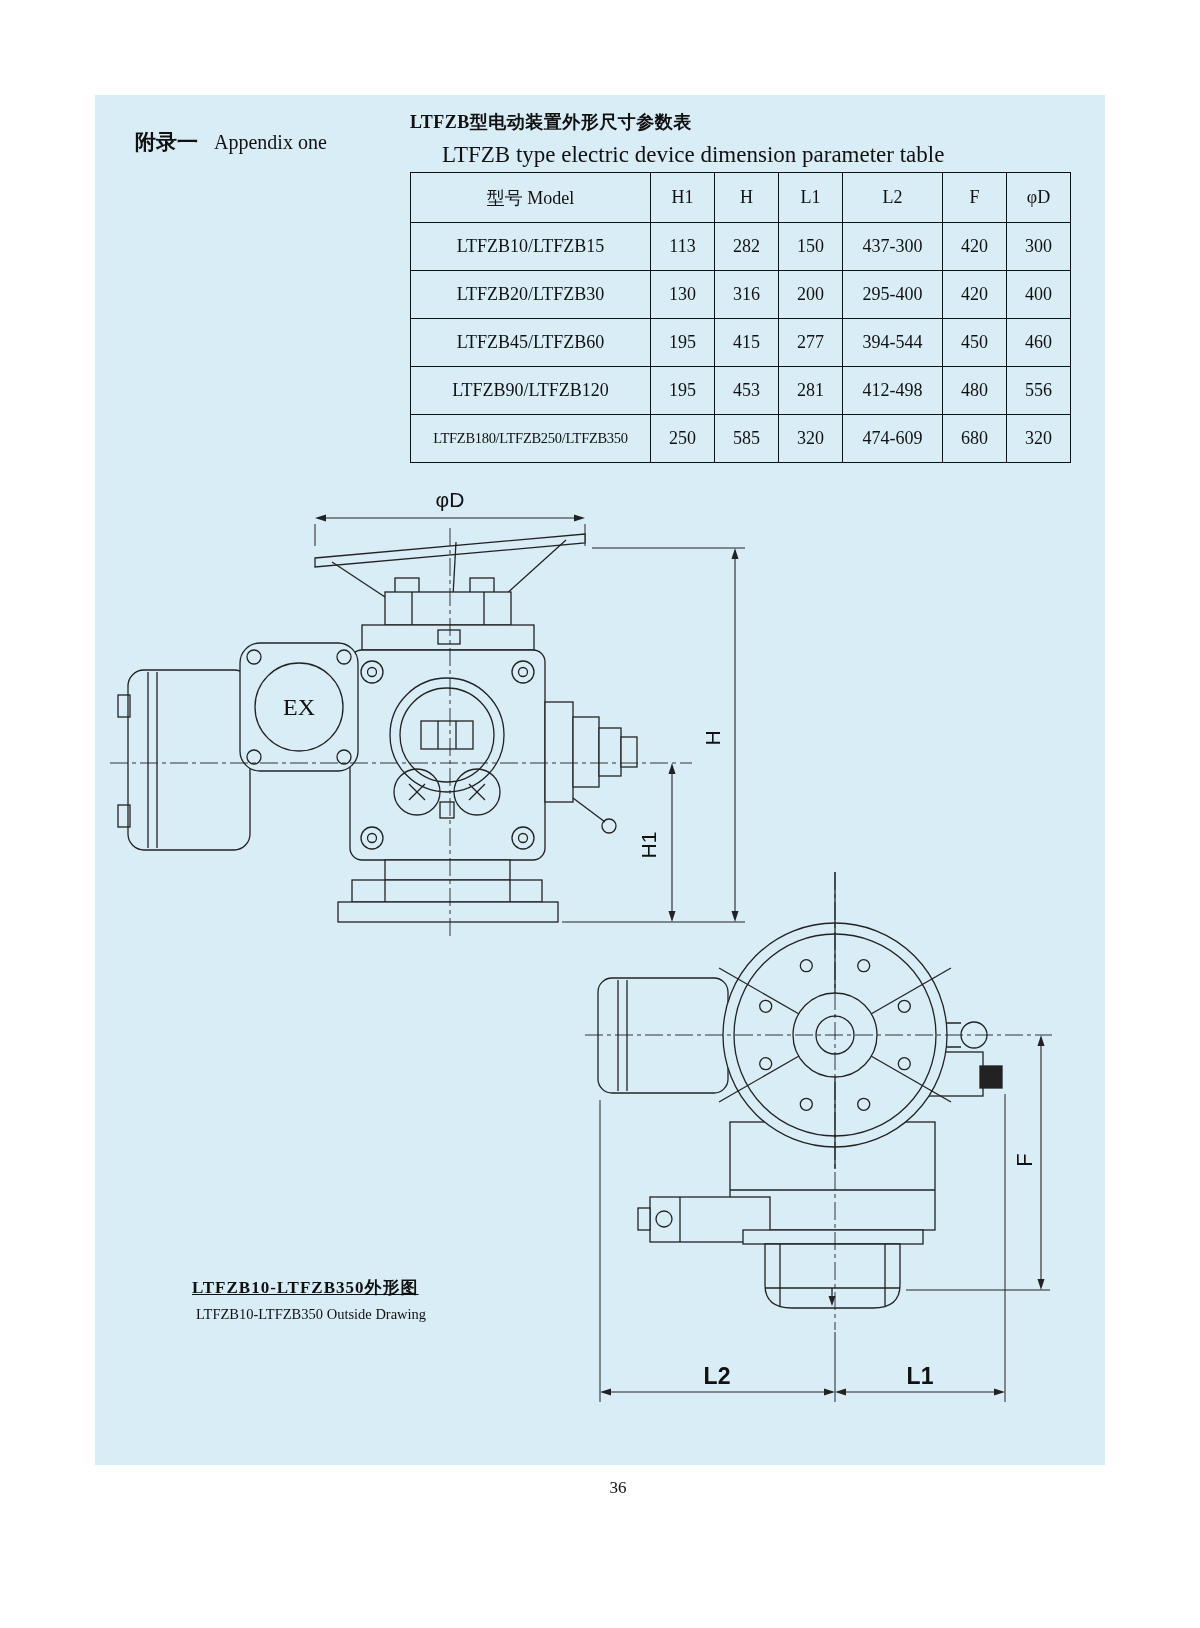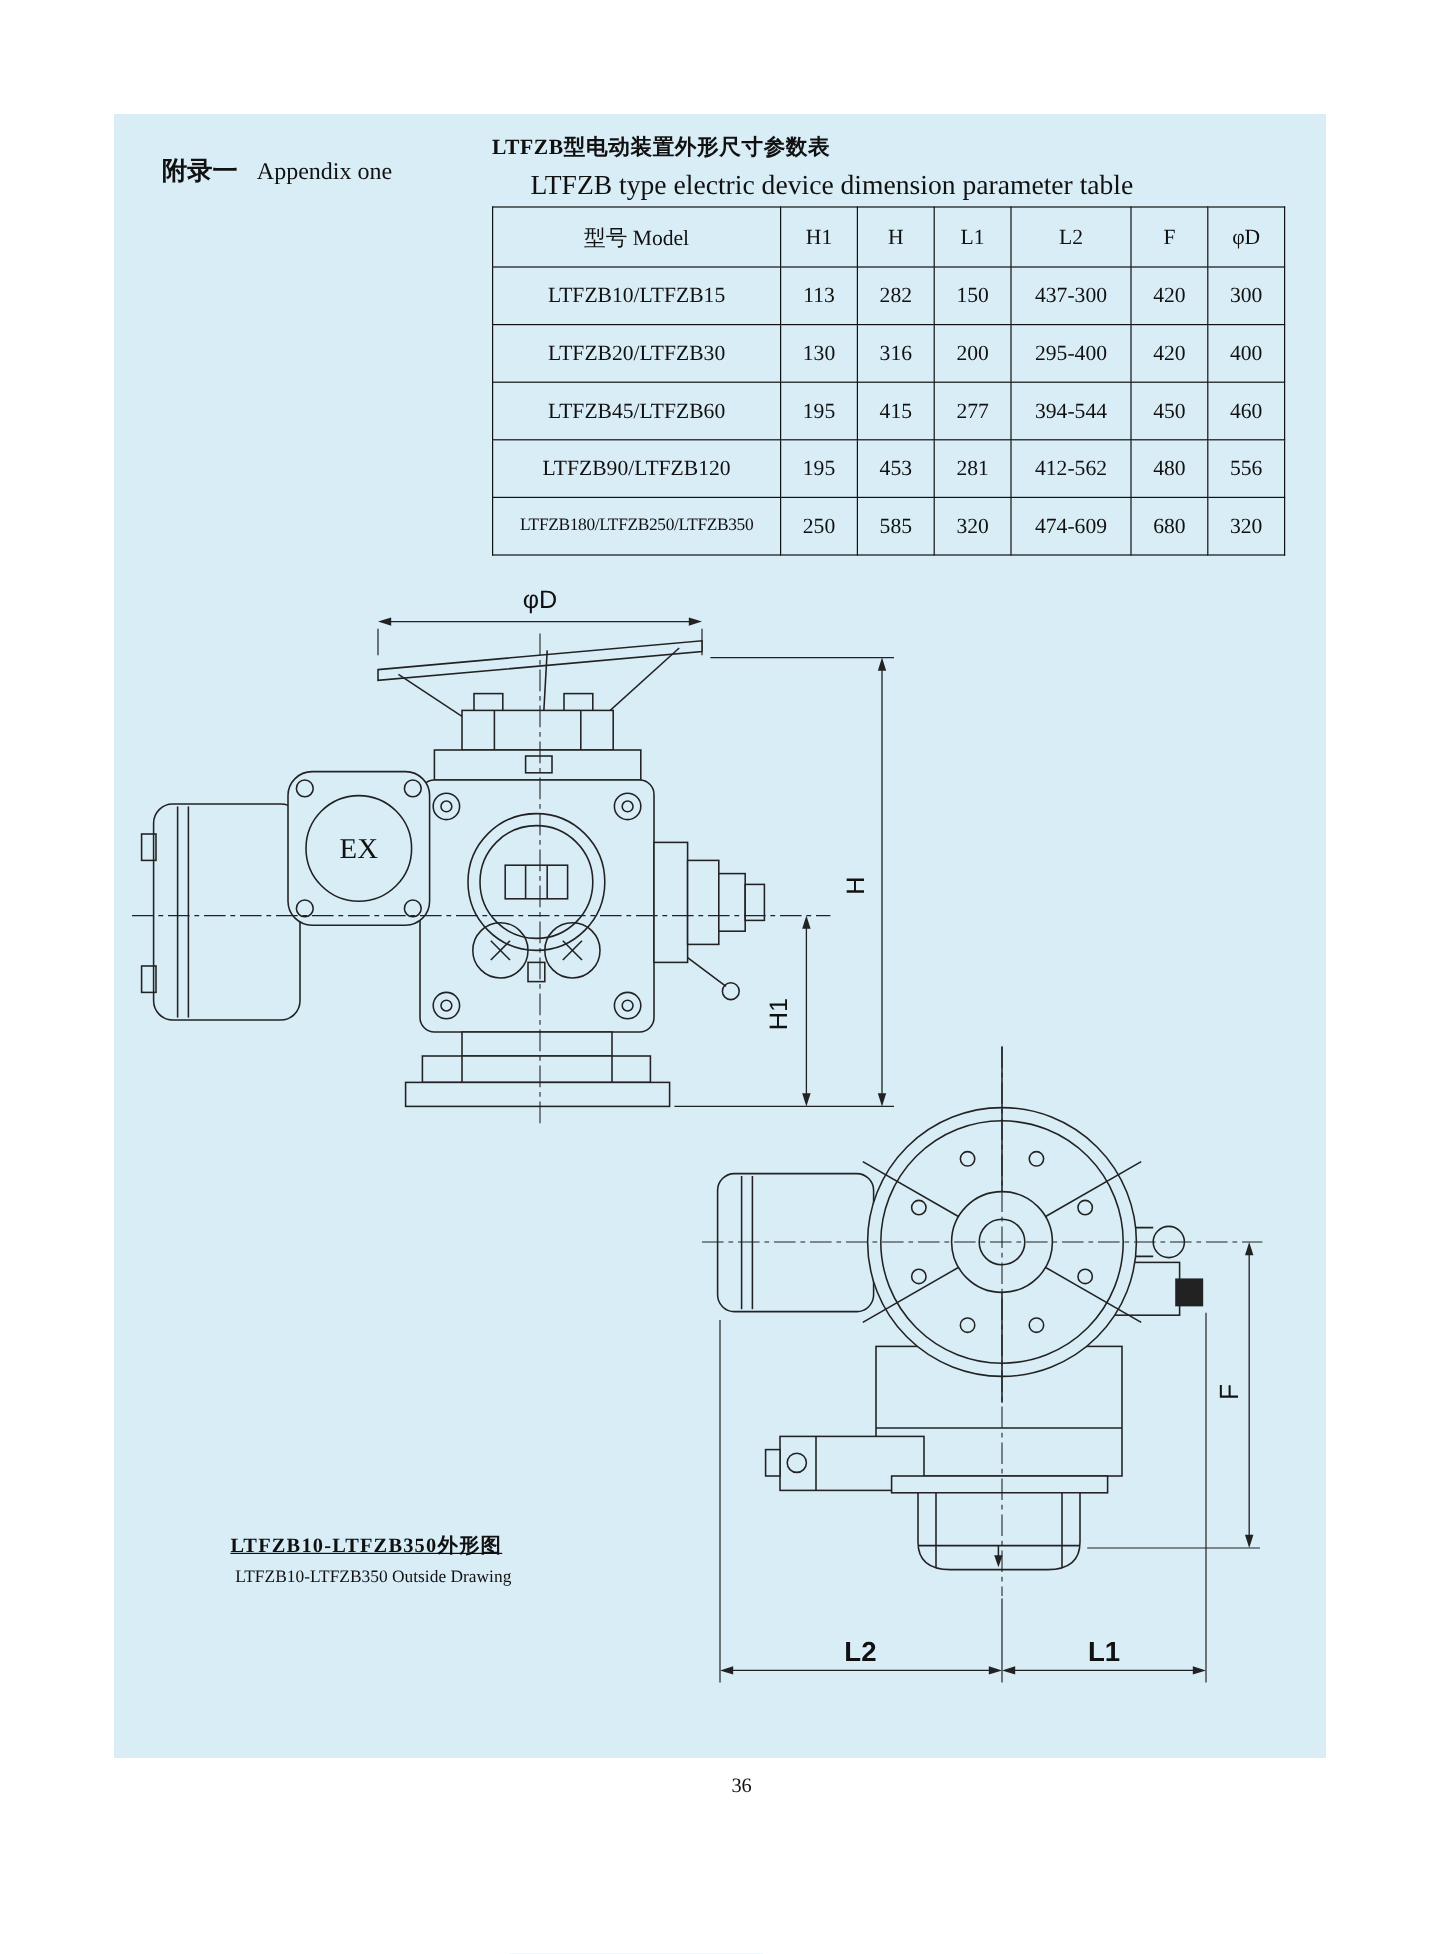--- a/index.html
+++ b/index.html
@@ -140,21 +140,21 @@
       <td>277</td>
       <td>394-544</td>
       <td>450</td>
       <td>460</td>
     </tr>
     <tr>
       <td>LTFZB90/LTFZB120</td>
       <td>195</td>
       <td>453</td>
       <td>281</td>
-      <td>412-562</td>
+      <td>412-498</td>
       <td>480</td>
       <td>556</td>
     </tr>
     <tr>
       <td>LTFZB180/LTFZB250/LTFZB350</td>
       <td>250</td>
       <td>585</td>
       <td>320</td>
       <td>474-609</td>
       <td>680</td>

